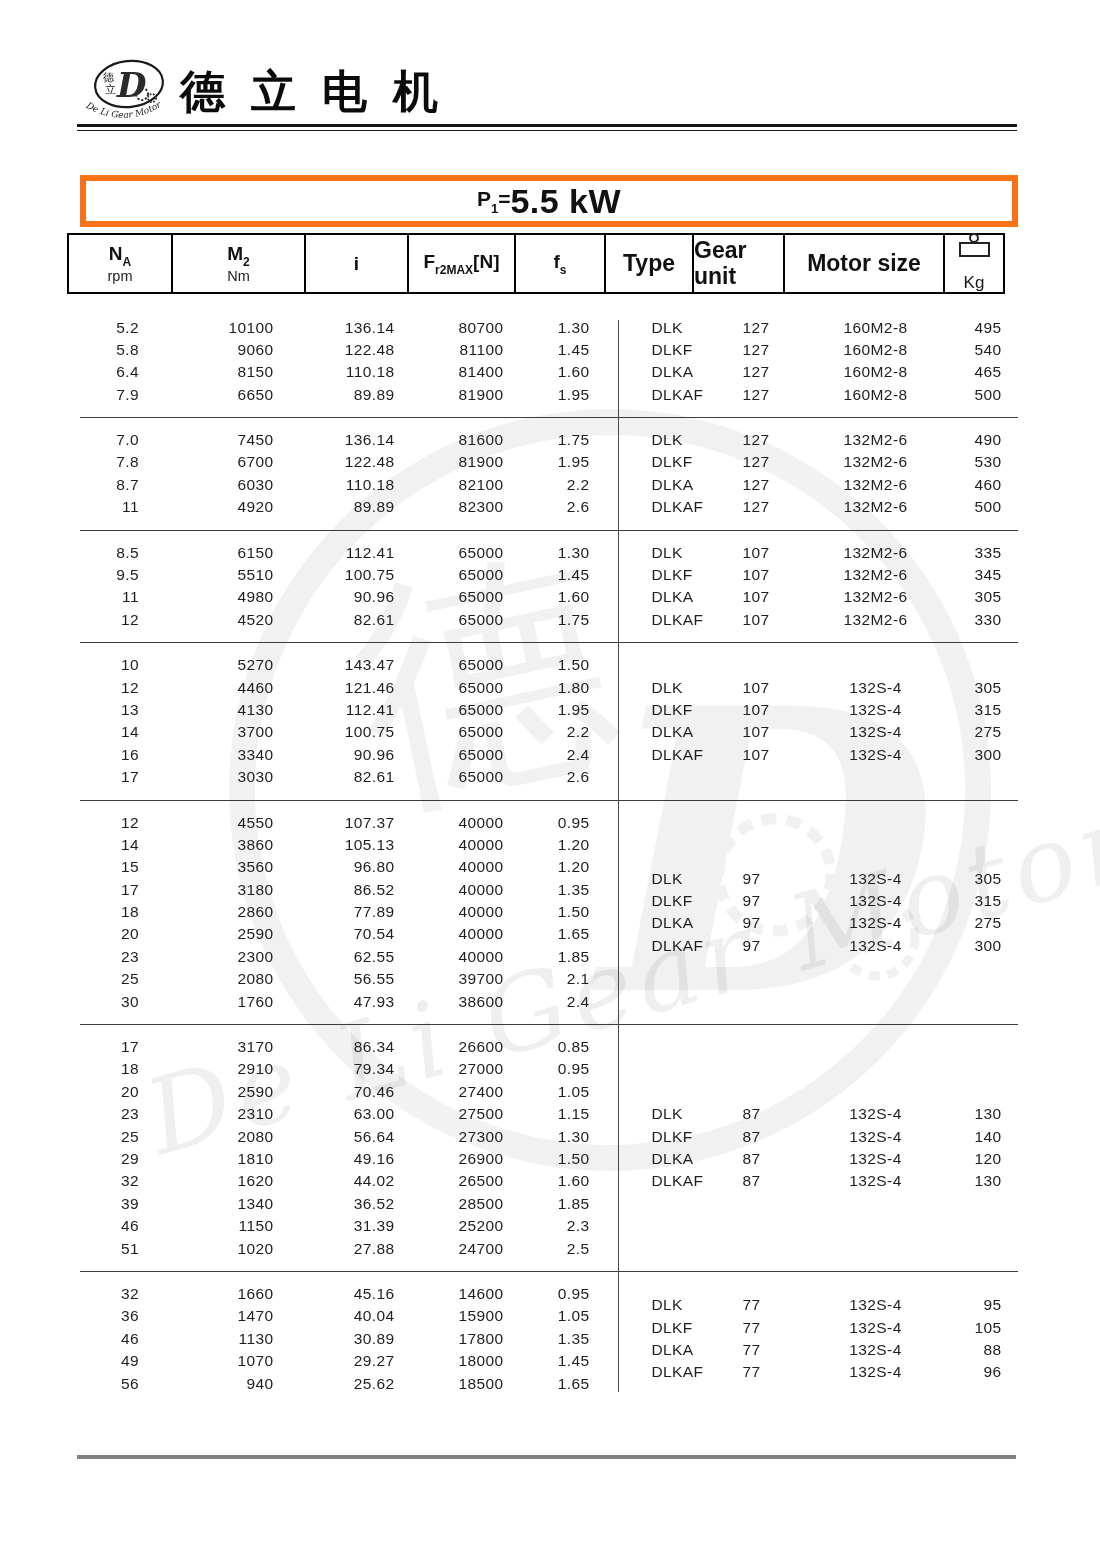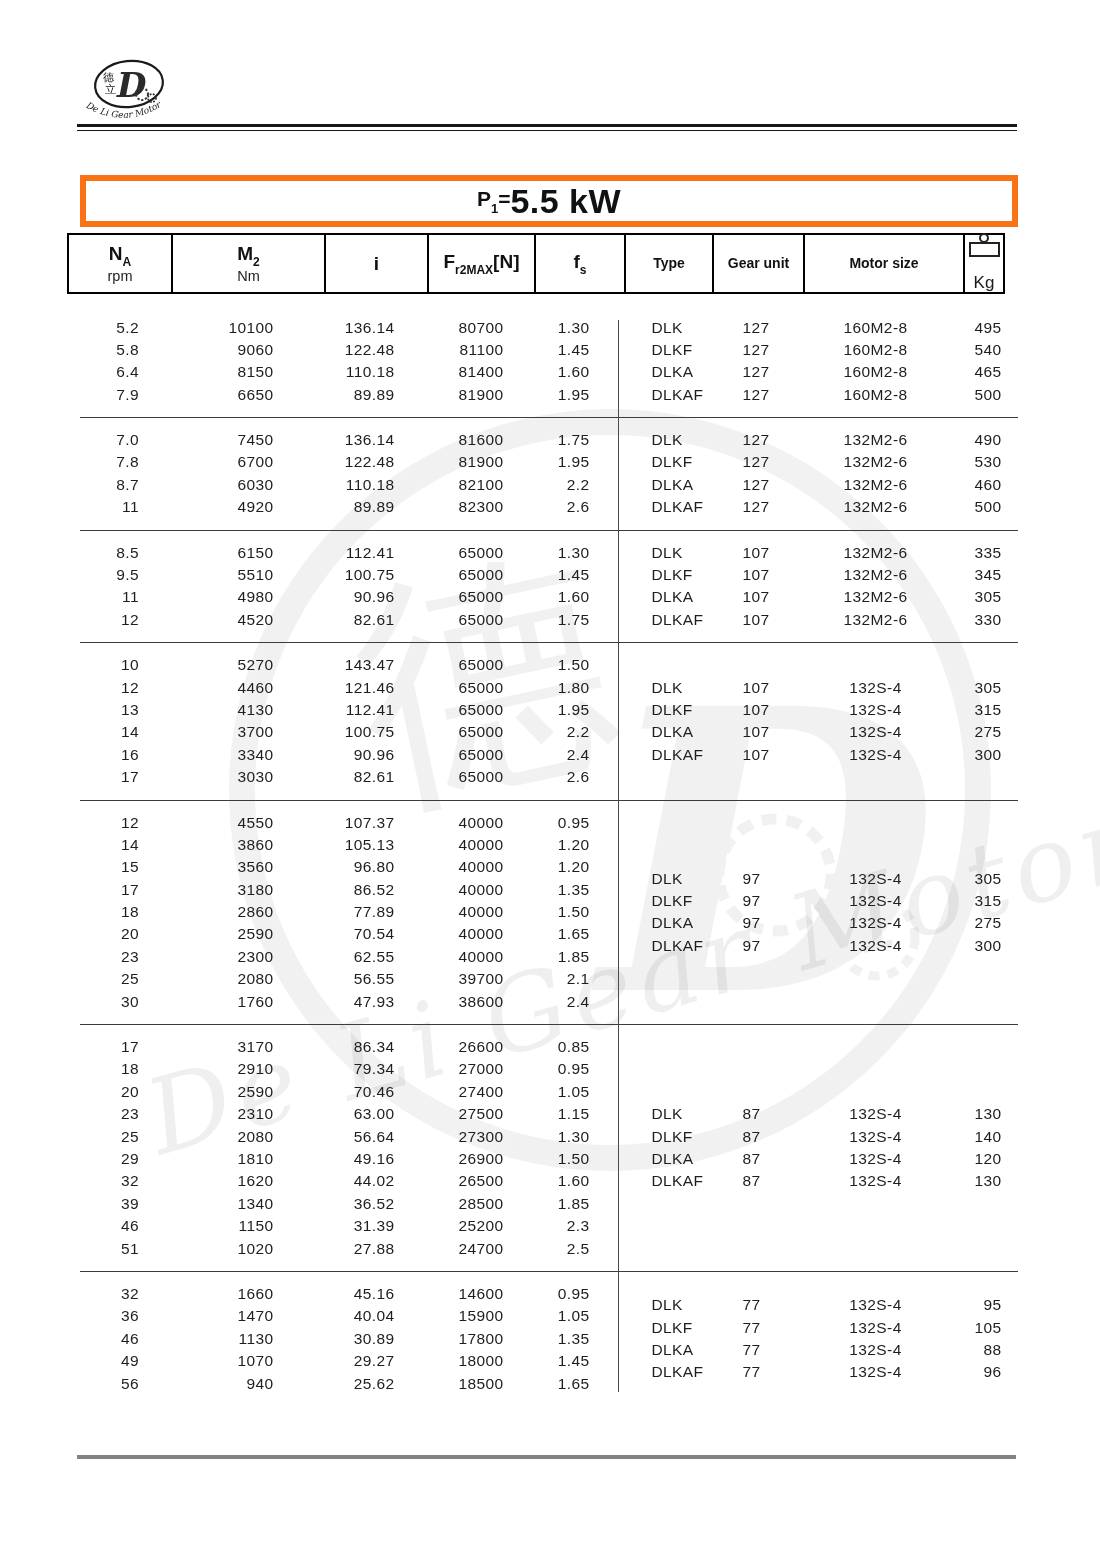--- a/index.html
+++ b/index.html
@@ -16,27 +16,27 @@
              border:6px solid #f97316;display:flex;align-items:center;justify-content:center;background:transparent;}
   .title-small{font-weight:bold;font-size:21px;color:#111;}
   .title-small sub{font-size:13px;position:relative;top:1px;}
   .title-big{font-weight:bold;font-size:34px;color:#111;letter-spacing:0.5px;}
   
   .thead{position:absolute;left:67px;top:233px;width:938px;height:61px;box-sizing:border-box;
          border:2px solid #000;display:flex;}
   .th{box-sizing:border-box;border-right:2px solid #000;display:flex;flex-direction:column;
       align-items:center;justify-content:center;line-height:1.12;}
   .th:last-child{border-right:none;}
-  .th-na{width:104px;}.th-m2{width:153px;}.th-i{width:103px;}.th-fr{width:107px;}
+  .th-na{width:104px;}.th-m2{width:133px;}.th-i{width:103px;}.th-fr{width:107px;}
   .th-fs{width:90px;}.th-type{width:88px;}.th-gear{width:91px;}.th-motor{width:160px;}
   .th-kg{width:60px;flex:1;gap:14px;}
   .h-main{font-weight:bold;font-size:19px;color:#111;}
   .h-main sub{font-size:12px;position:relative;top:1px;}
   .h-unit{font-size:14.5px;color:#222;}
-  .h-label{font-weight:bold;font-size:14px;color:#111;}
+  .h-label{font-weight:bold;font-size:23px;color:#111;}
   .kg-unit{font-size:17px;color:#1a1a1a;}
   .kg-icon{width:27px;height:17px;border:2px solid #222;position:relative;margin:7px auto 2px;}
   .kg-icon::before{content:"";position:absolute;width:6px;height:6px;border:2px solid #222;
                    border-radius:50%;left:50%;transform:translateX(-50%);top:-11px;background:#fff;}
   
   .tbody{position:absolute;left:80px;top:294px;width:938px;padding-top:22.5px;z-index:1;}
   .v-divider{position:absolute;left:537.5px;top:26px;bottom:3px;width:1.5px;background:#4a4a4a;}
   .block{position:relative;}
   .block-sep{border-top:1.5px solid #3c3c3c;height:0;margin:11px 0;}
   .left-rows{width:537.5px;}
@@ -82,20 +82,21 @@
     <text x="27" y="27" font-size="11" fill="#111" font-family="DejaVu Serif,serif" id="logo-char-top">德</text>
     <text x="29" y="39" font-size="11" fill="#111" font-family="DejaVu Serif,serif" id="logo-char-bottom">立</text>
     <text x="41" y="43" font-size="34" font-weight="bold" font-style="italic" font-family="DejaVu Serif,serif" fill="#2a2a2a" id="logo-monogram">D</text>
     <circle cx="66" cy="40" r="6" fill="none" stroke="#333" stroke-width="2" stroke-dasharray="2.2 1.7"></circle>
     <circle cx="76" cy="44" r="4" fill="none" stroke="#333" stroke-width="1.8" stroke-dasharray="1.8 1.4"></circle>
     <path id="logo-arc" d="M 8 52 Q 54 80 100 42" fill="none"></path>
     <text font-size="9" font-style="italic" font-family="DejaVu Serif,serif" fill="#222">
       <textPath href="#logo-arc" startOffset="2" id="logo-arc-text">De Li Gear Motor</textPath>
     </text>
   </svg>
+  <div class="brand">德立电机</div>
   <div class="header-rule"></div>
 
   <div class="title-box">
     <span class="title-small"><span>P</span><sub>1</sub><span>=</span></span>
       <span class="title-big">5.5 kW</span>
   </div>
 
   <div class="thead">
     <div class="th th-na">
       <span class="h-main"><span>N</span><sub>A</sub></span>

